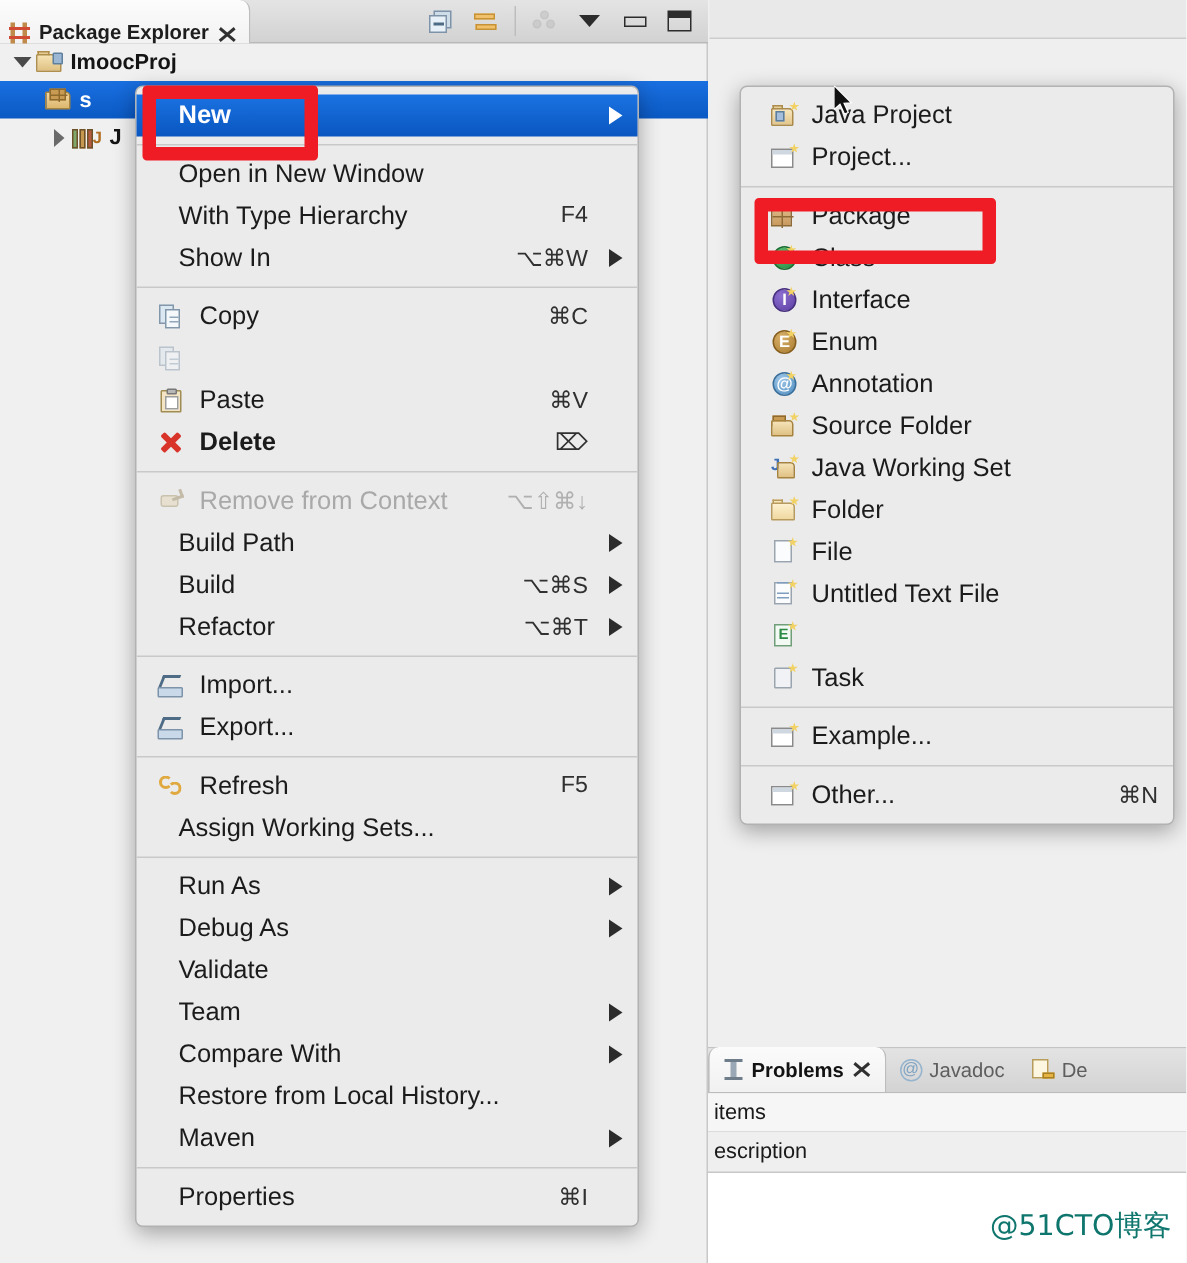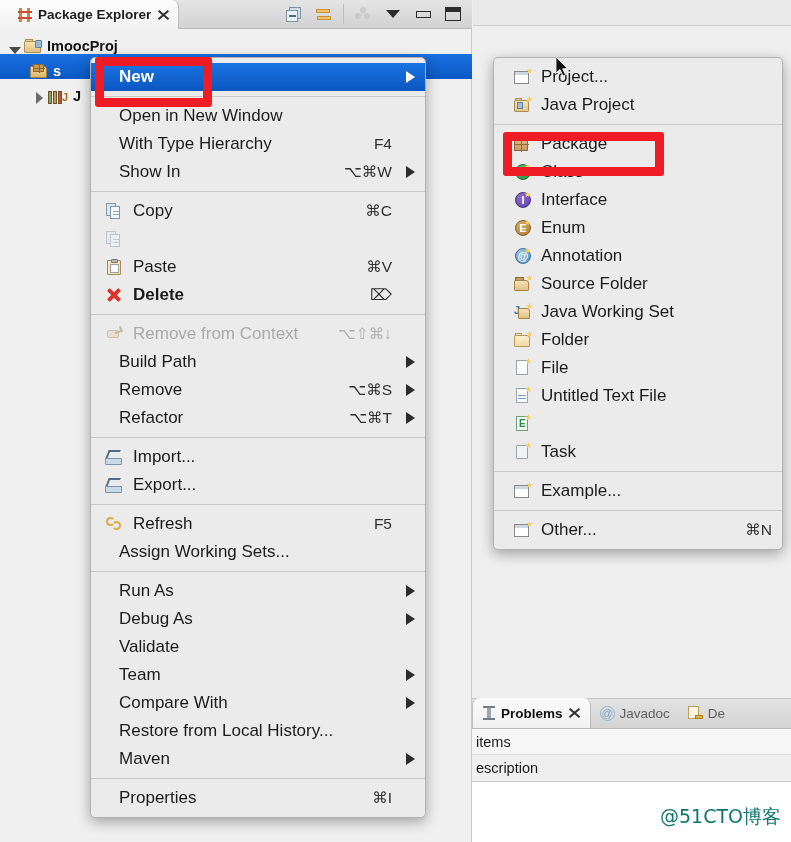--- a/index.html
+++ b/index.html
@@ -35,23 +35,23 @@
     width: 472px;
     height: 29px;
     background: linear-gradient(#e4e4e4, #d2d2d2);
     border-bottom: 1px solid #b9b9b9;
   }
 
   #explorer-tab {
     position: absolute;
     left: 0; top: 0;
     height: 29px;
-    padding: 0 8px 0 18px;
+    padding: 0 8px 0 6px;
     display: flex;
-    align-items: center;
+    align-items: flex-end;
     gap: 6px;
     background: linear-gradient(#fcfcfc, #f2f2f2);
     border-right: 1px solid #bdbdbd;
     border-top-right-radius: 7px;
   }
 
   #explorer-tab .tab-title {
     font-size: 13.5px;
     font-weight: bold;
     color: #1d1d1d;
@@ -183,21 +183,21 @@
 
   
   #tree {
     position: absolute;
     left: 0; top: 29px;
     width: 472px;
   }
   .tree-row {
     height: 25px;
     display: flex;
-    align-items: flex-end;
+    align-items: center;
     font-size: 14.5px;
     color: #141414;
     white-space: nowrap;
   }
   .tree-row.selected {
     background: linear-gradient(#1a6fe0, #0a59c4);
     color: #ffffff;
   }
   .twisty {
     width: 18px;
@@ -927,21 +927,21 @@
       <span class="m-label">Remove from Context</span>
       <span class="m-accel">⌥⇧⌘↓</span>
       <span class="m-arrow spacer"></span>
     </div>
     <div class="mrow">
       <span class="m-label">Build Path</span>
       <span class="m-accel"></span>
       <span class="m-arrow"></span>
     </div>
     <div class="mrow">
-      <span class="m-label">Remove</span>
+      <span class="m-label">Build</span>
       <span class="m-accel">⌥⌘S</span>
       <span class="m-arrow"></span>
     </div>
     <div class="mrow">
       <span class="m-label">Refactor</span>
       <span class="m-accel">⌥⌘T</span>
       <span class="m-arrow"></span>
     </div>
 
     <div class="msep"></div>
@@ -1030,39 +1030,39 @@
 
     <div class="mrow">
       <span class="m-label">Properties</span>
       <span class="m-accel">⌘I</span>
       <span class="m-arrow spacer"></span>
     </div>
   </div>
 
   <div id="new-submenu" class="menu">
 
-    <div class="mrow">
-      <span class="m-icon">
-        <span class="gi gi-proj">
-            <span class="win"></span>
-            <span class="star"></span>
-          </span>
-      </span>
-      <span class="m-label">Project...</span>
-    </div>
     <div class="mrow">
       <span class="m-icon">
         <span class="gi gi-javaproj">
             <span class="tabtop"></span>
             <span class="fold"></span>
             <span class="jd"></span>
             <span class="star"></span>
           </span>
       </span>
       <span class="m-label">Java Project</span>
+    </div>
+    <div class="mrow">
+      <span class="m-icon">
+        <span class="gi gi-proj">
+            <span class="win"></span>
+            <span class="star"></span>
+          </span>
+      </span>
+      <span class="m-label">Project...</span>
     </div>
 
     <div class="msep"></div>
 
     <div class="mrow">
       <span class="m-icon">
         <span class="gi gi-package">
             <span class="pk"></span>
             <span class="star"></span>
           </span>

